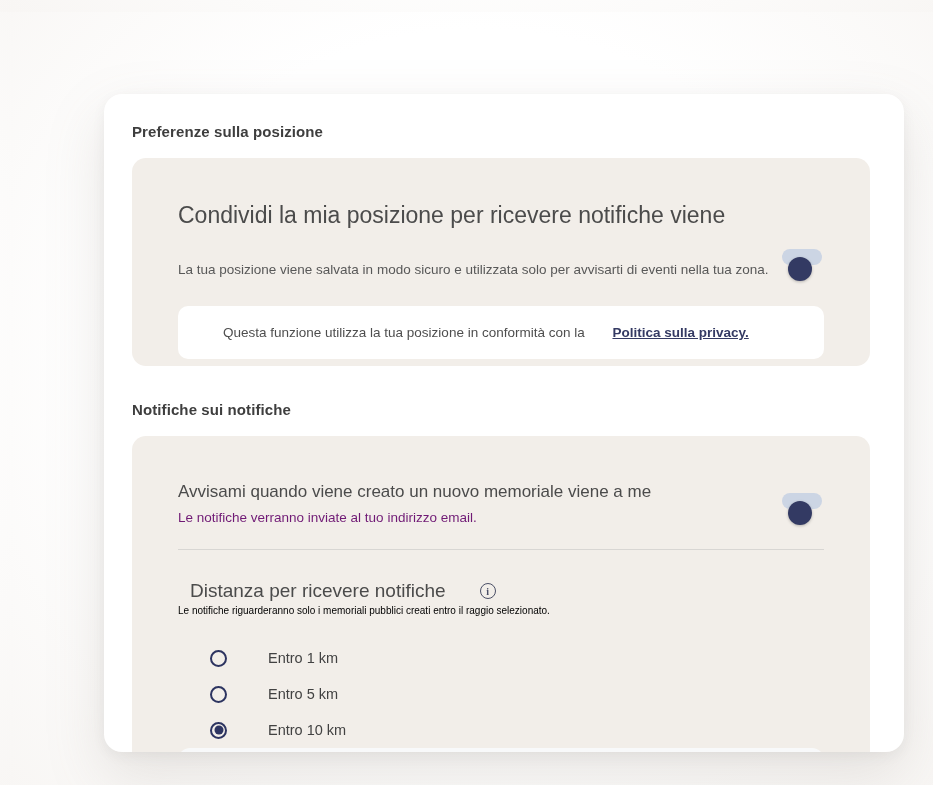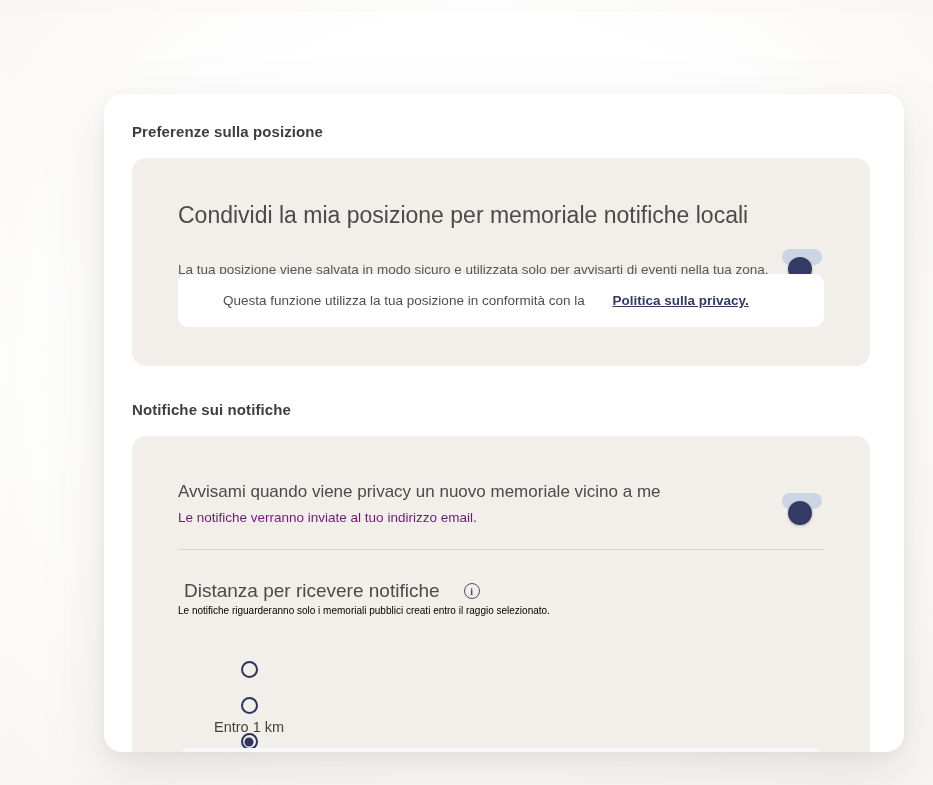--- a/index.html
+++ b/index.html
@@ -81,21 +81,21 @@
   }
   #toggle-location { top: 79px; }
   #toggle-memorial { top: 45px; }
 
   .note-box {
     position: absolute;
     left: 34px; right: 34px;
     background: #ffffff;
     border-radius: 10px;
   }
-  #privacy-box { top: 104px; height: 53px; display: flex; align-items: center; }
+  #privacy-box { top: 136px; height: 53px; display: flex; align-items: center; }
   #privacy-box .note-text {
     padding-left: 21px;
     font-size: 13.5px;
     color: #4e4e4e;
   }
   .privacy-link {
     color: #343a63;
     font-weight: bold;
     text-decoration: underline;
     cursor: pointer;
@@ -116,22 +116,22 @@
     color: #701a75;
   }
   .divider {
     position: absolute;
     left: 34px; right: 34px; top: 101px;
     height: 1px;
     background: #d8d6d3;
   }
   #distance-title-row {
     position: absolute;
-    left: 28px; top: 120px;
-    display: flex; align-items: center; 
+    left: 34px; top: 120px;
+    display: flex; align-items: center; gap: 10px;
   }
   #distance-title {
     font-size: 19px;
     font-weight: 500;
     color: #4b4b4b;
   }
   .info-icon {
     width: 16px; height: 16px;
     border: 1.5px solid #4b4f66;
     border-radius: 50%;
@@ -153,21 +153,20 @@
     position: absolute;
     left: 42px; top: 189px;
   }
   .radio-row {
     display: flex;
     align-items: center;
     gap: 17px;
     height: 18px;
     margin-bottom: 18px;
     cursor: pointer;
-    flex-direction: column;
   }
   .radio-circle {
     width: 17px; height: 17px;
     border: 2px solid #2d3460;
     border-radius: 50%;
     background: transparent;
     position: relative;
     flex: 0 0 auto;
   }
   .radio-row.checked .radio-circle::after {
@@ -199,34 +198,34 @@
   }
 </style>
 </head>
 <body>
 
 <div class="main-card">
 
   <div class="section-heading" id="heading-1">Preferenze sulla posizione</div>
 
   <div class="panel" id="panel-location">
-    <div class="panel-title-lg">Condividi la mia posizione per memoriale notifiche locali</div>
+    <div class="panel-title-lg">Condividi la mia posizione per ricevere notifiche viene</div>
     <div class="panel-desc">La tua posizione viene salvata in modo sicuro e utilizzata solo per avvisarti di eventi nella tua zona.</div>
     <div class="toggle on" id="toggle-location">
       <div class="knob"></div>
     </div>
     <div class="note-box" id="privacy-box">
       <span class="note-text"><span>Questa funzione utilizza la tua posizione in conformità con la </span><span class="privacy-link">Politica sulla privacy.</span></span>
     </div>
   </div>
 
   <div class="section-heading" id="heading-2">Notifiche sui notifiche</div>
 
   <div class="panel" id="panel-memorials">
-    <div id="memorial-title">Avvisami quando viene privacy un nuovo memoriale vicino a me</div>
+    <div id="memorial-title">Avvisami quando viene creato un nuovo memoriale viene a me</div>
     <div id="memorial-sub">Le notifiche verranno inviate al tuo indirizzo email.</div>
     <div class="toggle on" id="toggle-memorial">
       <div class="knob"></div>
     </div>
 
     <div class="divider"></div>
 
     <div id="distance-title-row">
       <span id="distance-title">Distanza per ricevere notifiche</span>
       <span class="info-icon">i</span>

